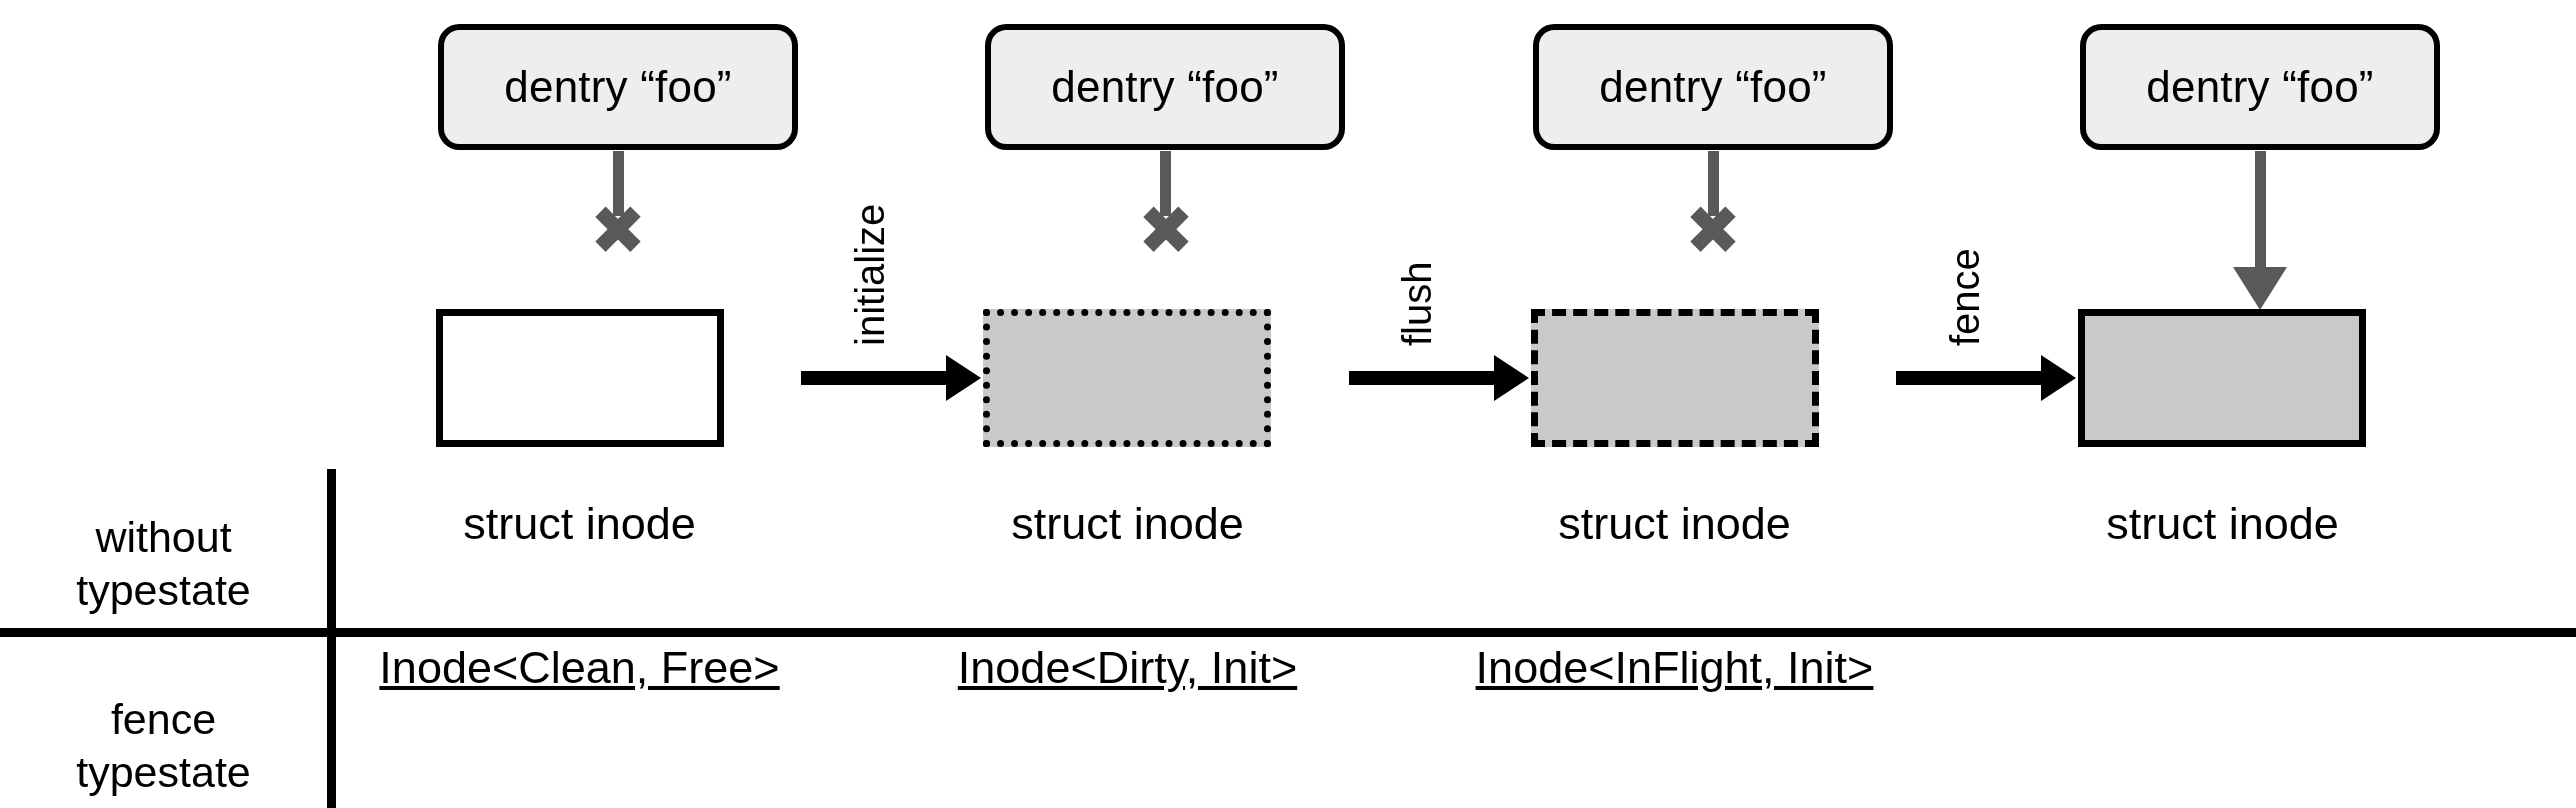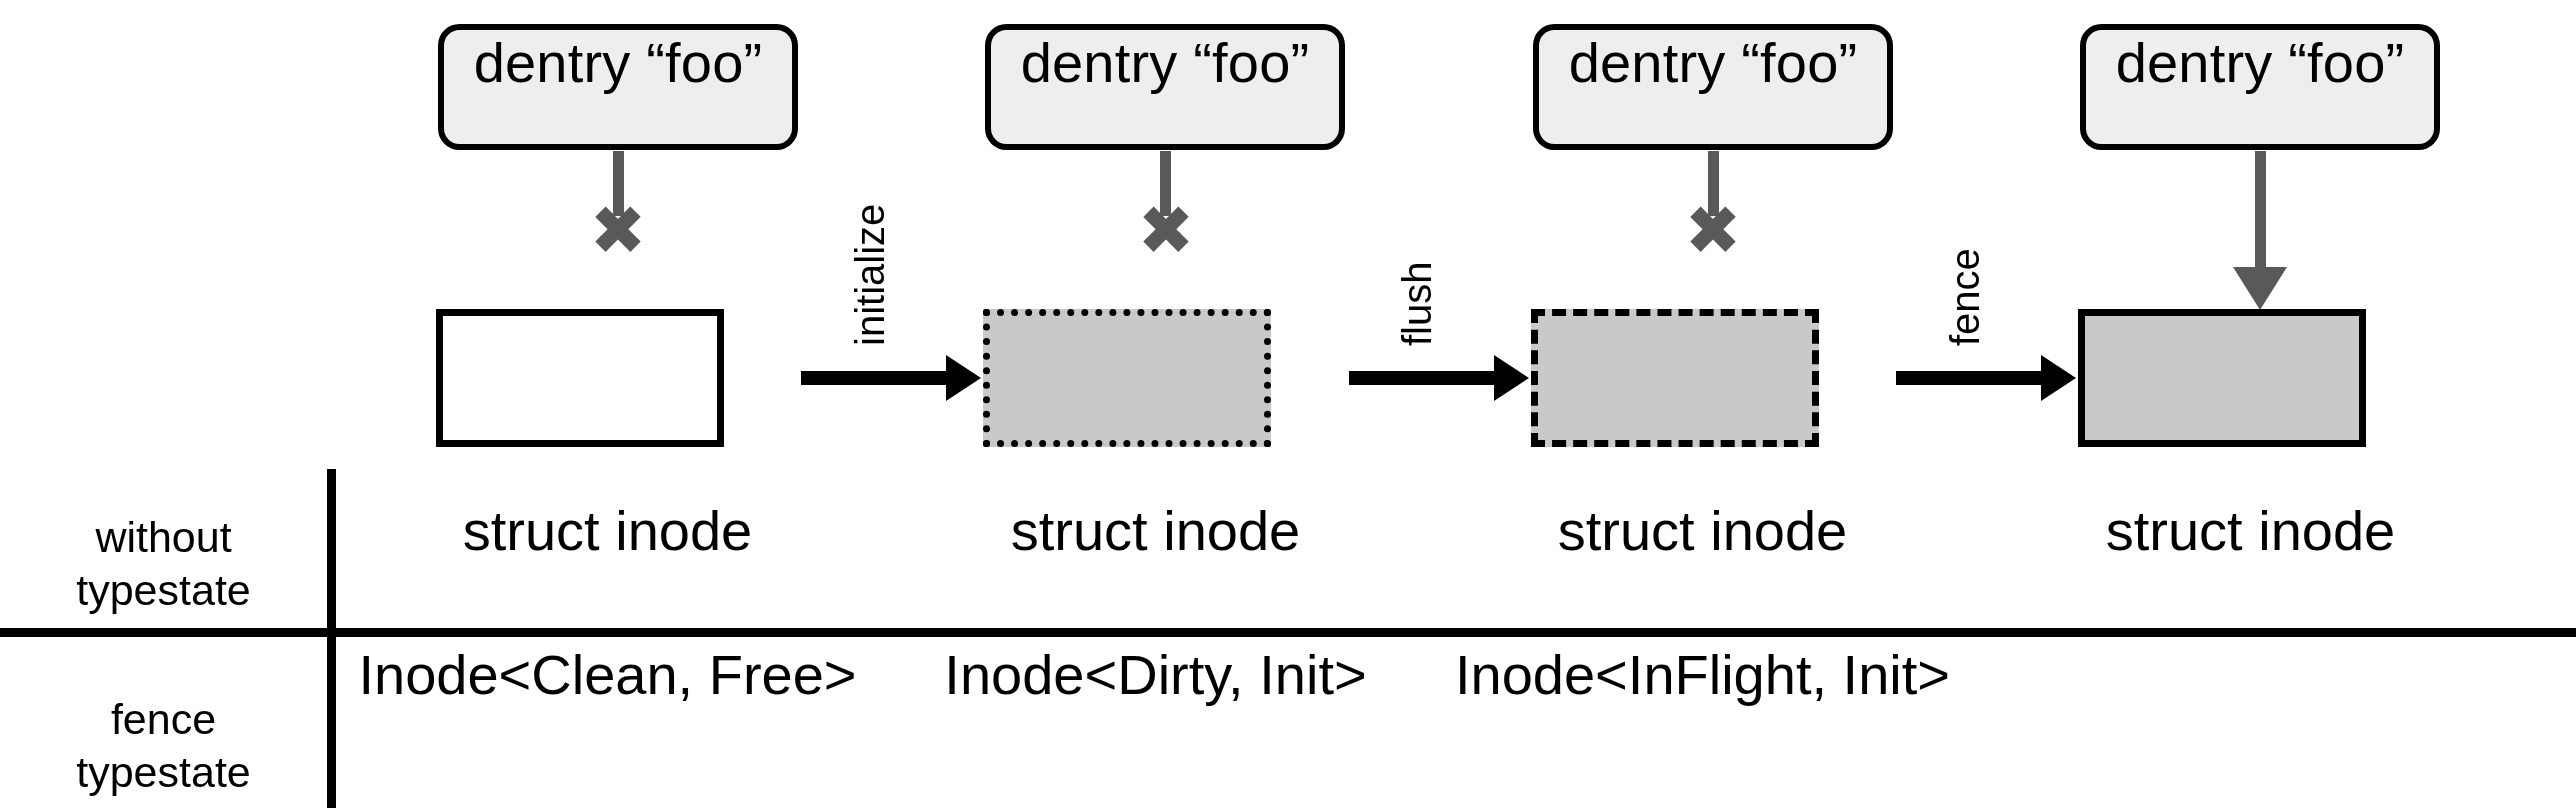--- a/index.html
+++ b/index.html
@@ -20,23 +20,23 @@
   .dentry {
     position: absolute;
     width: 360px;
     height: 126px;
     top: 24px;
     box-sizing: border-box;
     background: #eeeeee;
     border: 6.8px solid #000000;
     border-radius: 21.4px;
     display: flex;
-    align-items: flex-start;
+    align-items: center;
     justify-content: center;
-    font-size: 56px;
+    font-size: 44px;
     color: #000000;
     letter-spacing: 0.2px;
   }
 
   
   .dconn {
     position: absolute;
     width: 10.7px;
     background: #595959;
     top: 151px;
@@ -131,27 +131,26 @@
     color: #000000;
     margin-top: 40px;
   }
   .rowlabel.r1 { top: 471px; }
   .rowlabel.r2 { top: 653px; }
 
   
   .cell {
     position: absolute;
     text-align: center;
-    font-size: 56px;
+    font-size: 45px;
     color: #000000;
     white-space: nowrap;
-    margin-left: 28px;
   }
   .cell.r1 { top: 498px; width: 389px; }
-  .cell.r2 { top: 642px; width: 545px; }
+  .cell.r2 { top: 642px; width: 545px; text-decoration: underline; }
 </style>
 </head>
 <body>
 
 <div id="canvas">
 
   <div class="dentry" style="left:438px;">
     <span>dentry “foo”</span>
   </div>
   <div class="dentry" style="left:985px;">

